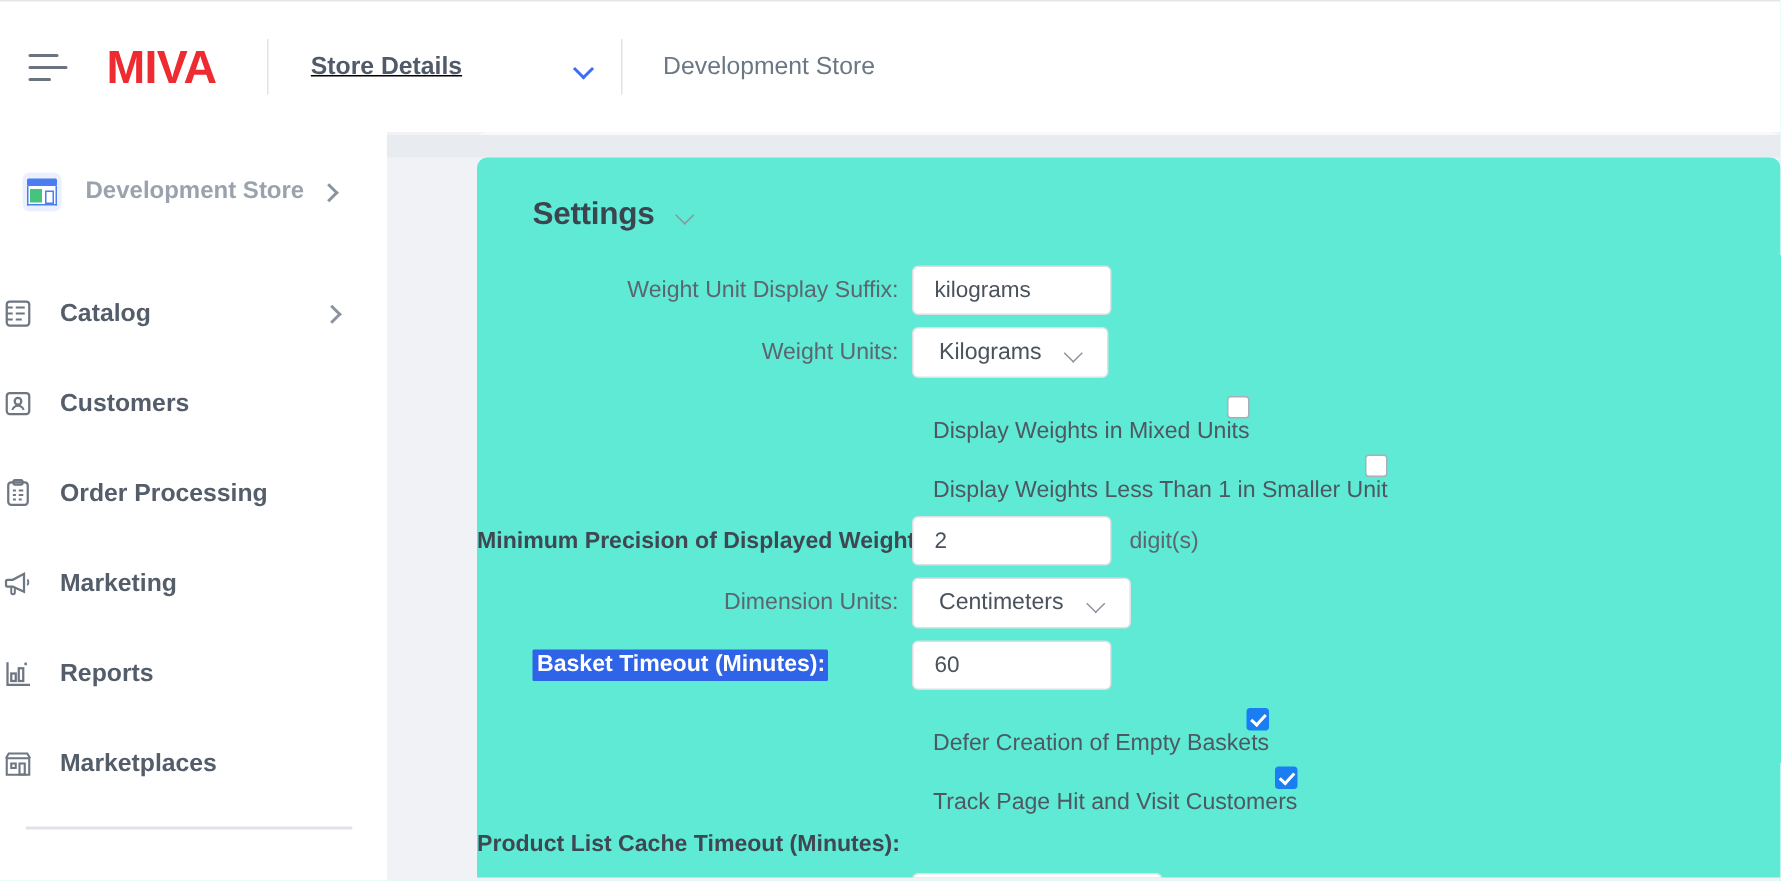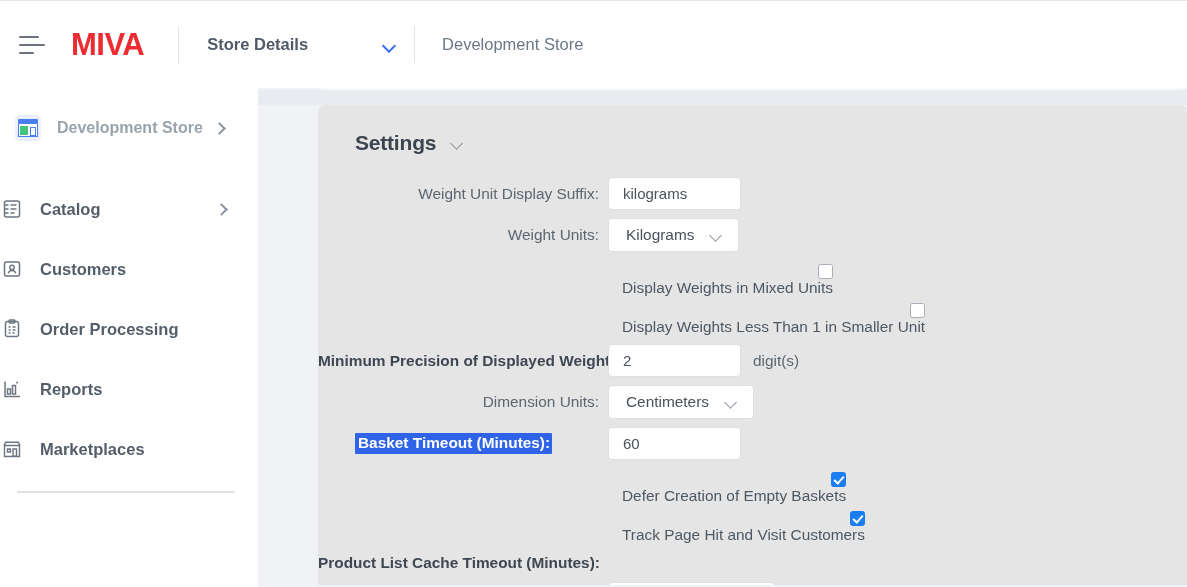--- a/index.html
+++ b/index.html
@@ -37,21 +37,21 @@
     letter-spacing: -0.5px; line-height: 1;
     margin-left: 4px; user-select: none;
   }
 
   .vdiv { width: 1px; height: 37px; background: #e2e4e8; }
   .hdr-sep-1 { margin-left: 34px; }
   .hdr-sep-2 { margin-left: 0px; }
 
   .store-details-btn {
     display:flex; align-items:center; height: 37px;
-    padding: 0 18px 0 28px; cursor: pointer;
+    padding: 0 18px 0 28px; cursor: pointer; text-decoration: underline;
   }
   .store-details-btn .sd-label {
     font-size: 16.5px; font-weight: 700; color: #505a68; white-space: nowrap;
   }
   .chev-blue {
     margin-left: 75px; width: 13px; height: 8px; position: relative; flex: none;
   }
   .chev-blue::before {
     content:""; position:absolute; left:1px; top:0;
     width: 8px; height: 8px;
@@ -120,21 +120,21 @@
   .tab-strip {
     position: absolute; left: 318px; top: 88px; width: 869px; height: 16px;
     background: #f8f9fa; border-radius: 6px 6px 0 0;
   }
   .band {
     position: absolute; left: 258px; top: 90px; width: 929px; height: 15px;
     background: #e8ecf1;
   }
   .card {
     position: absolute; left: 318px; top: 105px; width: 869px; height: 480px;
-    background: #e5e5e5; border-radius: 7px 7px 0 0;
+    background: #5eead4; border-radius: 7px 7px 0 0;
     overflow: hidden;
   }
 
   .card-title-row { display:flex; align-items:center; margin: 26px 0 0 37px; }
   .card-title { font-size: 21px; font-weight: 700; color: #3c4450; letter-spacing: -0.2px; }
   .chev-gray {
     width: 13px; height: 9px; position: relative; margin-left: 15px; cursor: pointer; flex:none;
   }
   .chev-gray::before {
     content:""; position:absolute; left:1px; top:0; width:8px; height:8px;
@@ -259,20 +259,30 @@
           <svg width="22" height="22" viewBox="0 0 22 22" fill="none" stroke="#6d7681" stroke-width="1.5">
             <rect x="4.5" y="3.5" width="13" height="15" rx="2"></rect>
             <rect x="8" y="2" width="6" height="3" rx="1"></rect>
             <path d="M7.6 9h2M7.6 12h2M7.6 15h2" stroke-width="1.3"></path>
             <path d="M11.5 9h3M11.5 12h3M11.5 15h2" stroke-width="1.3"></path>
           </svg>
         </span>
         <span class="nav-label">Order Processing</span>
       </div>
 
+      <div class="nav-item">
+        <span class="nav-icon">
+          <svg width="22" height="22" viewBox="0 0 22 22" fill="none" stroke="#6d7681" stroke-width="1.5">
+            <path d="M4 8.5h3.5L15 4.5v12L7.5 13H4a1 1 0 0 1-1-1V9.5a1 1 0 0 1 1-1z"></path>
+            <path d="M6.5 13.2V17a1.2 1.2 0 0 0 2.4 0v-3.3" stroke-width="1.3"></path>
+            <path d="M17.2 8.3c.9.6.9 3.1 0 3.8" stroke-width="1.3"></path>
+          </svg>
+        </span>
+        <span class="nav-label">Marketing</span>
+      </div>
 
       <div class="nav-item">
         <span class="nav-icon">
           <svg width="22" height="22" viewBox="0 0 22 22" fill="none" stroke="#6d7681" stroke-width="1.5">
             <path d="M4 3.5v15h15" stroke-width="1.5"></path>
             <rect x="6.5" y="11" width="3" height="5"></rect>
             <rect x="11.5" y="7.5" width="3" height="8.5"></rect>
             <rect x="16" y="4.5" width="0.2" height="0.2"></rect>
           </svg>
         </span>

